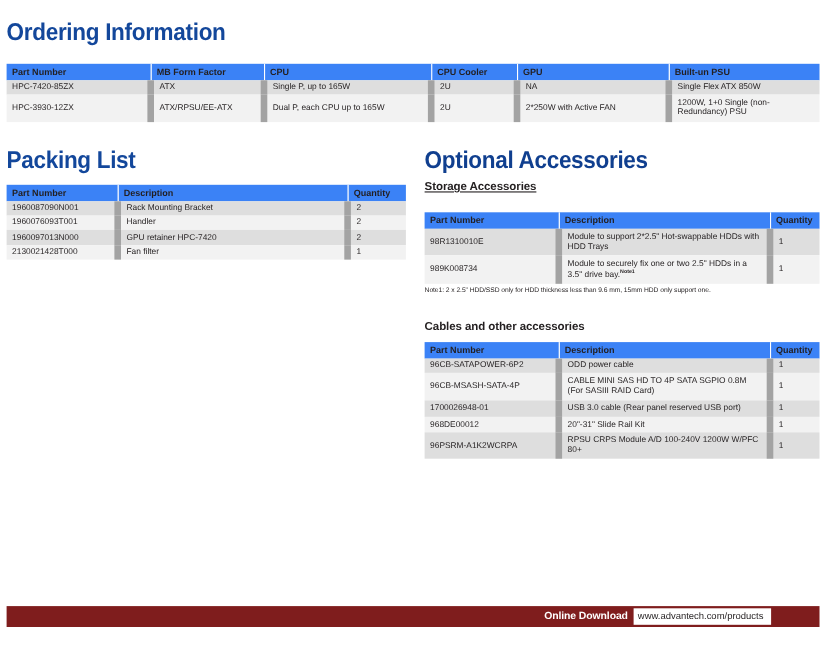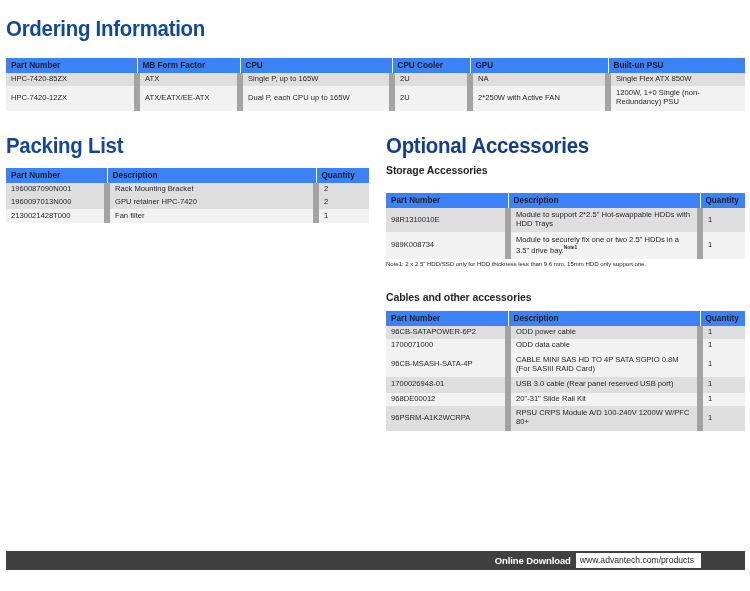--- a/index.html
+++ b/index.html
@@ -87,35 +87,35 @@
   
   .blk { position: absolute; }
 
   #ordering-title   { left: 6px;  top: 18px; }
   #ordering-table   { left: 6px;  top: 58px;  width: 739px; }
 
   #packing-title    { left: 6px;  top: 135px; }
   #packing-table    { left: 6px;  top: 168px; width: 363px; }
 
   #optional-title   { left: 386px; top: 135px; }
-  #storage-subtitle { left: 386px; top: 164px; }
+  #storage-subtitle { left: 386px; top: 164px; text-decoration: underline; }
   #storage-table    { left: 386px; top: 193px; width: 359px; }
   #storage-note     { left: 386px; top: 260px; width: 359px; }
 
   #cables-subtitle  { left: 386px; top: 291px; }
   #cables-table     { left: 386px; top: 311px; width: 359px; }
 
   
   #footer-bar {
     position: absolute;
     left: 6px;
     top: 551px;
     width: 739px;
     height: 19px;
-    background: #404040;
+    background: #7f1d1d;
   }
   #footer-inner {
     position: absolute;
     right: 44px;
     top: 0;
     height: 19px;
     display: flex;
     align-items: center;
   }
   #online-download-label {
@@ -166,22 +166,22 @@
     <tbody>
       <tr class="odd">
         <td>HPC-7420-85ZX</td>
         <td>ATX</td>
         <td>Single P, up to 165W</td>
         <td>2U</td>
         <td>NA</td>
         <td>Single Flex ATX 850W</td>
       </tr>
       <tr class="even tall">
-        <td>HPC-7420-12ZX</td>
-        <td>ATX/EATX/EE-ATX</td>
+        <td>HPC-3930-12ZX</td>
+        <td>ATX/RPSU/EE-ATX</td>
         <td>Dual P, each CPU up to 165W</td>
         <td>2U</td>
         <td>2*250W with Active FAN</td>
         <td>1200W, 1+0 Single (non-Redundancy) PSU</td>
       </tr>
     </tbody>
   </table>
 </div>
 
 <div class="blk section-title" id="packing-title">Packing List</div>
@@ -199,20 +199,25 @@
         <th>Description</th>
         <th>Quantity</th>
       </tr>
     </thead>
     <tbody>
       <tr class="odd">
         <td>1960087090N001</td>
         <td>Rack Mounting Bracket</td>
         <td>2</td>
       </tr>
+      <tr class="even">
+        <td>1960076093T001</td>
+        <td>Handler</td>
+        <td>2</td>
+      </tr>
       <tr class="odd">
         <td>1960097013N000</td>
         <td>GPU retainer HPC-7420</td>
         <td>2</td>
       </tr>
       <tr class="even">
         <td>2130021428T000</td>
         <td>Fan filter</td>
         <td>1</td>
       </tr>
@@ -270,25 +275,20 @@
         <th>Description</th>
         <th>Quantity</th>
       </tr>
     </thead>
     <tbody>
       <tr class="odd">
         <td>96CB-SATAPOWER-6P2</td>
         <td>ODD power cable</td>
         <td>1</td>
       </tr>
-      <tr class="even">
-        <td>1700071000</td>
-        <td>ODD data cable</td>
-        <td>1</td>
-      </tr>
       <tr class="even tall">
         <td>96CB-MSASH-SATA-4P</td>
         <td>CABLE MINI SAS HD TO 4P SATA SGPIO 0.8M (For SASIII RAID Card)</td>
         <td>1</td>
       </tr>
       <tr class="odd tall">
         <td>1700026948-01</td>
         <td>USB 3.0 cable (Rear panel reserved USB port)</td>
         <td>1</td>
       </tr>

